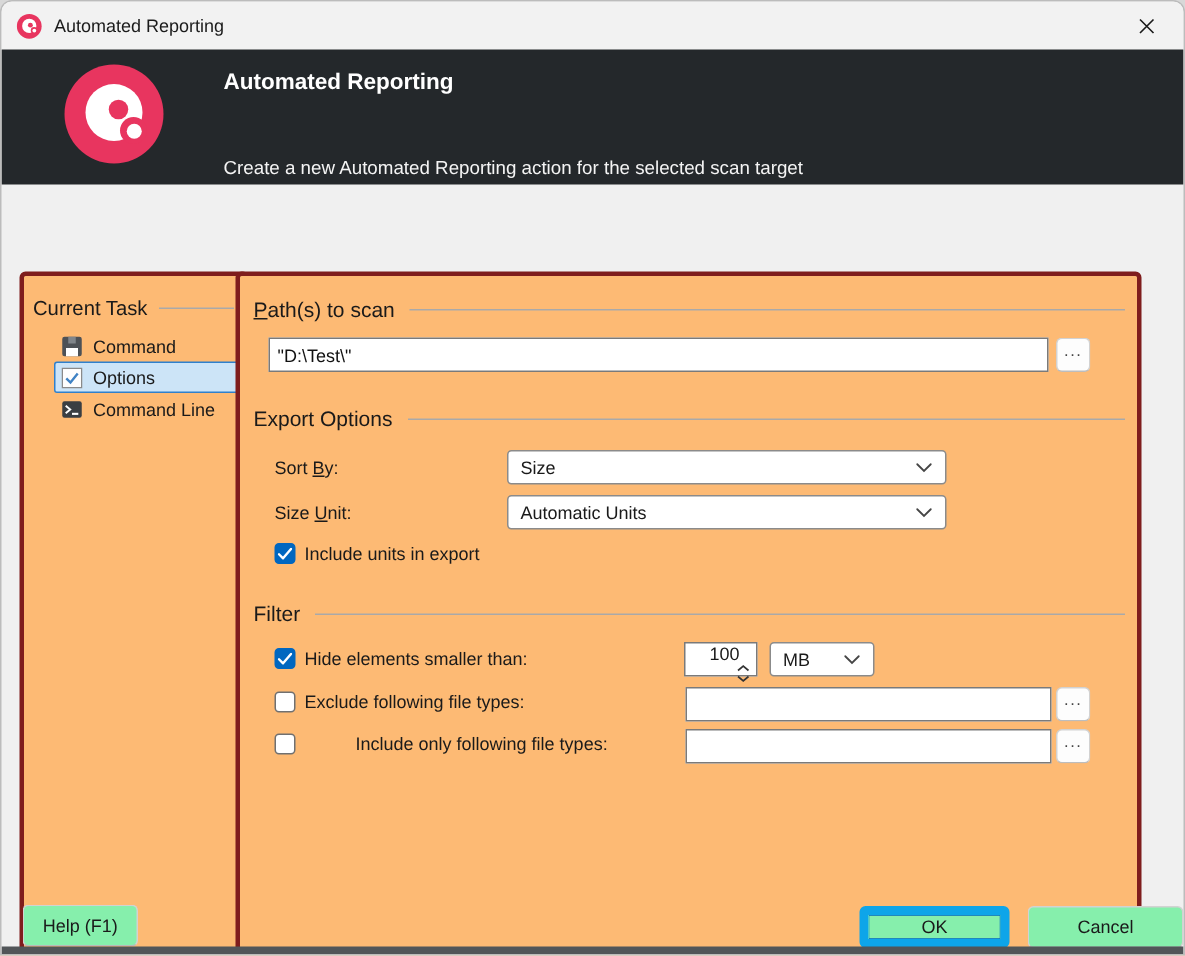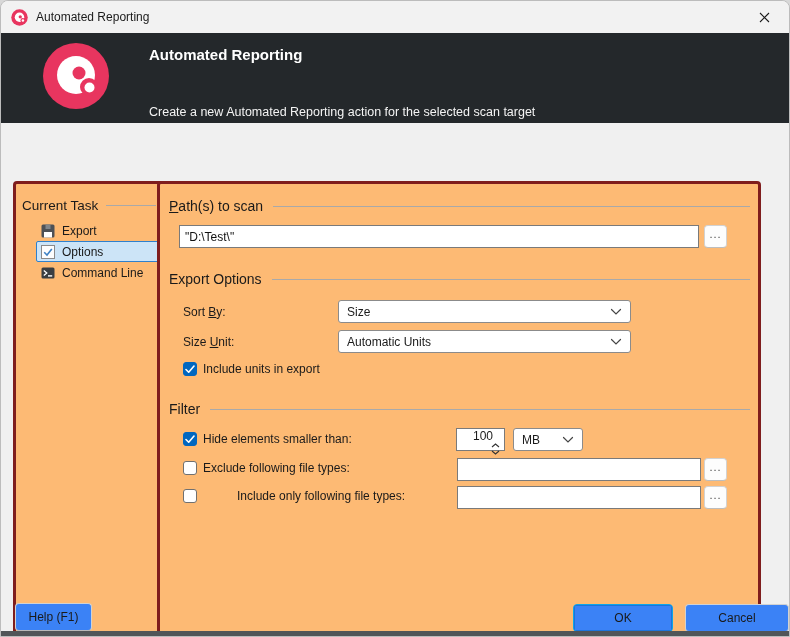--- a/index.html
+++ b/index.html
@@ -83,25 +83,25 @@
   .cb.checked svg{ display:block; }
 
   .spinbox{
     position:absolute; width:49px; height:23px; border:1px solid #7a7a7a; background:#fff;
     display:flex; align-items:center; font-size:12px; padding-left:5px;
   }
   .spin-arrows{ margin-left:auto; display:flex; flex-direction:column; justify-content:center; gap:2px; padding-right:4px; }
 
   
   .btn{
-    position:absolute; height:28px; background:#3b82f6;
+    position:absolute; height:28px; background:#86efac;
     border:1px solid #d2d2d2; border-bottom-color:#b9b9b9; border-radius:4px;
     font-size:12px; display:flex; align-items:center; justify-content:center; color:#1a1a1a;
   }
-  .btn.default{ border:1px solid #0ea5e9; box-shadow:0 0 0 0.5px #0067c0 inset; }
+  .btn.default{ border:6px solid #0ea5e9; box-shadow:0 0 0 0.5px #0067c0 inset; }
   .bottom-strip{ position:absolute; left:0; right:0; bottom:0; height:5px; background:#515558; }
 </style>
 </head>
 <body>
 
 <div class="window">
 
   <div class="titlebar">
     <svg class="mini-logo" viewBox="0 0 68 68">
       <circle cx="34" cy="34" r="33" fill="#e8355f"></circle>
@@ -135,21 +135,21 @@
       <span>Current Task</span>
       <span class="line"></span>
     </div>
     <div class="side-items">
       <div class="side-item">
         <svg class="icn" viewBox="0 0 14 14">
           <rect x="0.5" y="0.5" width="13" height="13" rx="1.5" fill="#4d5156"></rect>
           <rect x="4.5" y="0.5" width="5" height="4.5" fill="#80858a"></rect>
           <rect x="3" y="8" width="8" height="5.5" fill="#ffffff"></rect>
         </svg>
-        <span>Export</span>
+        <span>Command</span>
       </div>
       <div class="side-item selected">
         <svg class="icn" viewBox="0 0 14 14">
           <rect x="0.5" y="0.5" width="13" height="13" fill="#fdfdfd" stroke="#8a8a8a"></rect>
           <path d="M3.2 7.2 L6 10 L10.8 4" stroke="#3f82c4" stroke-width="1.6" fill="none"></path>
         </svg>
         <span>Options</span>
       </div>
       <div class="side-item">
         <svg class="icn" viewBox="0 0 14 14">

